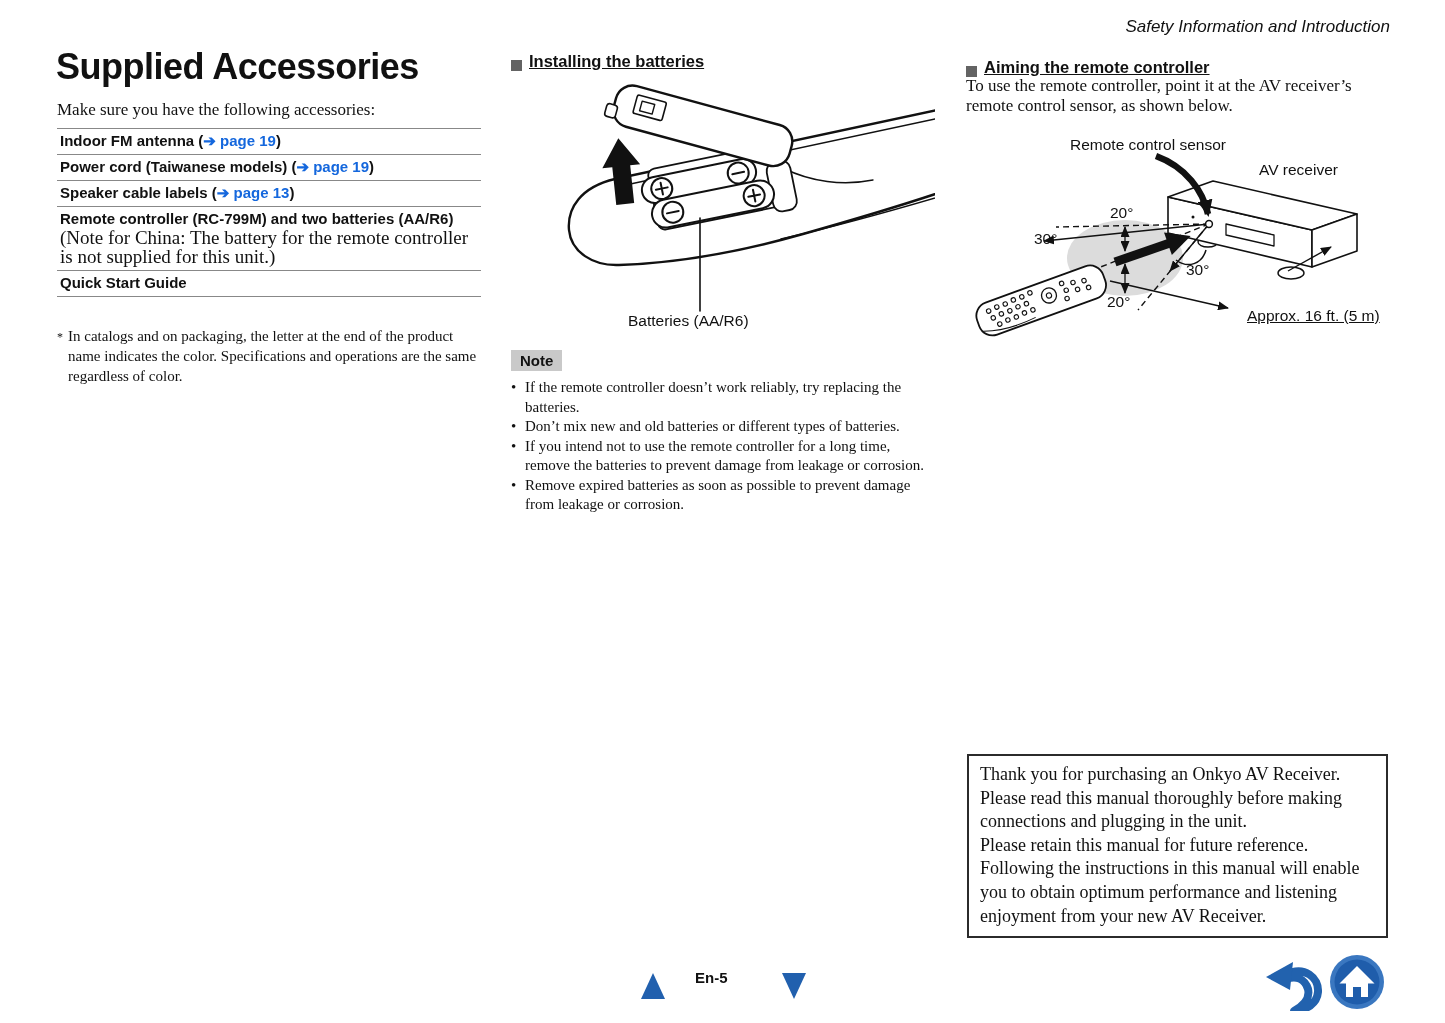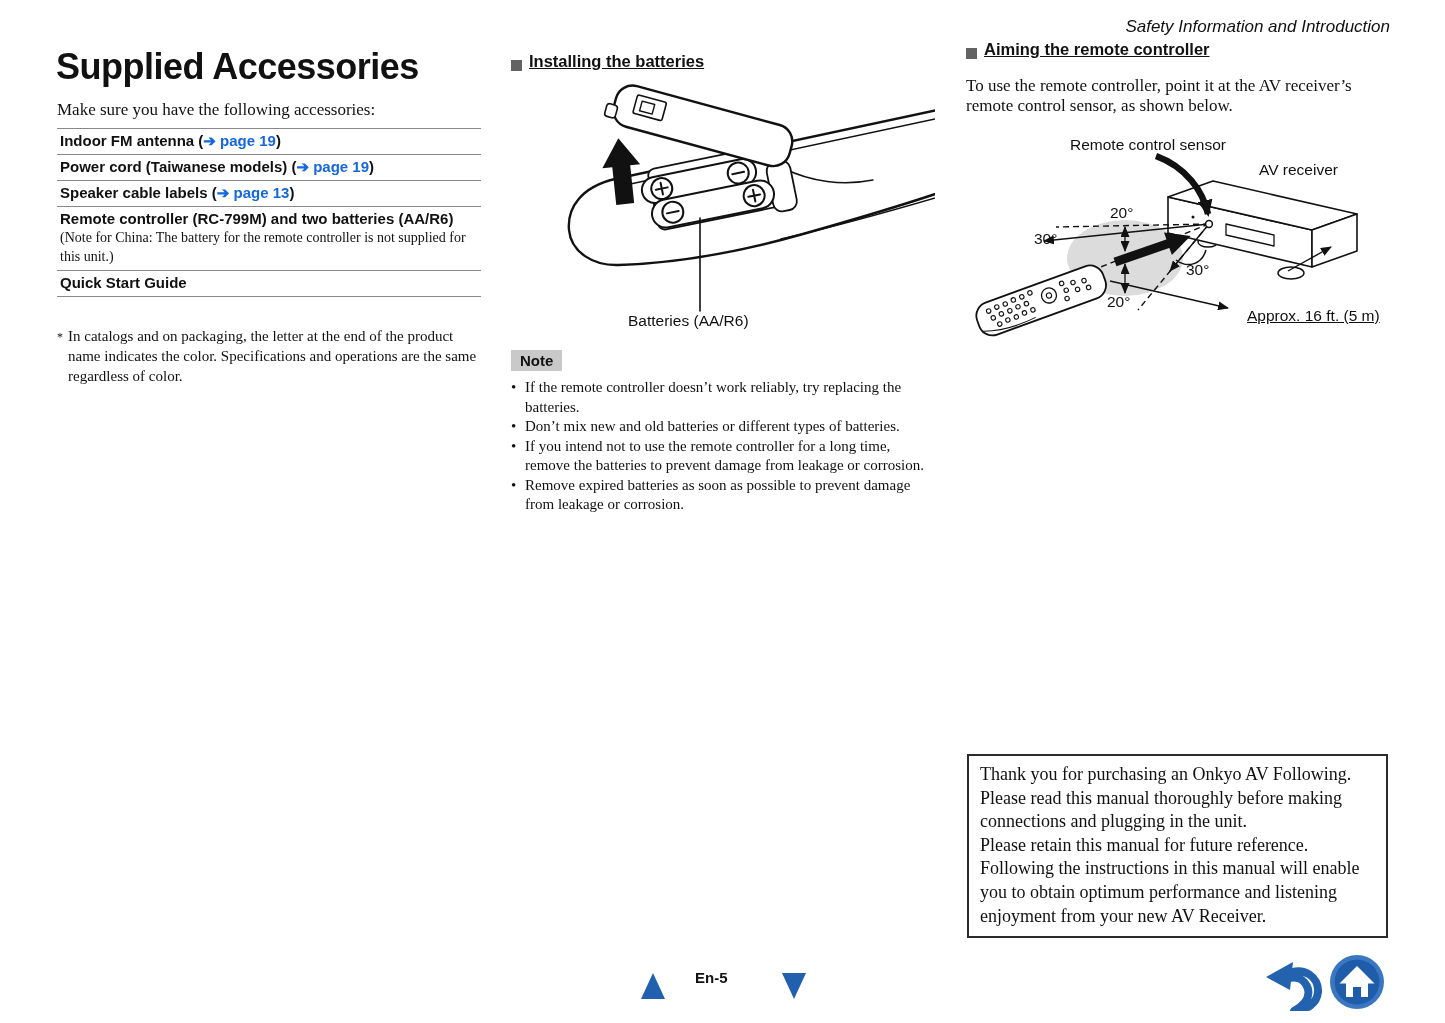--- a/index.html
+++ b/index.html
@@ -13,21 +13,21 @@
   
   .page-title { position:absolute; left:56px; top:46px; font-size:36px; font-weight:bold;
                 letter-spacing:-0.5px; }
   .intro { position:absolute; left:57px; top:100px; width:424px;
            font-family:"Liberation Serif", serif; font-size:17px; }
   .acc-table { position:absolute; left:57px; top:128px; width:424px;
                border-top:1px solid #888; }
   .acc-row { border-bottom:1px solid #888; padding:3px 0 4px 3px;
              font-size:15px; font-weight:bold; line-height:18px; white-space:nowrap; }
   .acc-link { color:#1467dd; cursor:pointer; }
-  .acc-note { font-family:"Liberation Serif", serif; font-weight:normal; font-size:14px;
+  .acc-note { font-family:"Liberation Serif", serif; font-weight:normal; font-size:19px;
               line-height:19px; white-space:normal; padding-right:2px; }
   .footnote { position:absolute; left:57px; top:326px; width:424px; display:flex;
               font-family:"Liberation Serif", serif; font-size:15px; line-height:20px; }
   .footnote .mark { font-size:12px; width:11px; flex:0 0 11px; padding-top:1px; }
 
   
   .sec-head { position:absolute; font-size:16.5px; font-weight:bold; display:flex; align-items:flex-end;text-decoration:underline; }
   .sq { width:11px; height:11px; background:#636363; display:inline-block; margin-right:7px; }
 
   
@@ -162,21 +162,21 @@
       <span class="b">•</span>
       <span>If you intend not to use the remote controller for a long time, remove the batteries to prevent damage from leakage or corrosion.</span>
     </div>
     <div class="note-li">
       <span class="b">•</span>
       <span>Remove expired batteries as soon as possible to prevent damage from leakage or corrosion.</span>
     </div>
   </div>
 </div>
 
-<div class="sec-head" style="left:966px; top:40px;">
+<div class="sec-head" style="left:966px; top:58px;">
   <span class="sq"></span>
   <span>Aiming the remote controller</span>
 </div>
 <div class="aim-body">To use the remote controller, point it at the AV receiver’s remote control sensor, as shown below.</div>
 
 <div class="aim-figure">
   <svg width="440" height="215" viewBox="0 0 440 215">
     <defs>
       <marker id="m-ah" markerUnits="userSpaceOnUse" markerWidth="11" markerHeight="9" viewBox="0 0 11 9" refX="10" refY="4.5" orient="auto-start-reverse">
         <path d="M0,0 L11,4.5 L0,9 Z" fill="#111"></path>
@@ -251,21 +251,21 @@
   <div class="dlabel" style="left:110px; top:6px;">Remote control sensor</div>
   <div class="dlabel" style="left:299px; top:31px;">AV receiver</div>
   <div class="dlabel" style="left:150px; top:74px;">20°</div>
   <div class="dlabel" style="left:74px;  top:100px;">30°</div>
   <div class="dlabel" style="left:226px; top:131px;">30°</div>
   <div class="dlabel" style="left:147px; top:163px;">20°</div>
   <div class="dlabel" style="left:287px; top:177px;text-decoration:underline;">Approx. 16 ft. (5 m)</div>
 </div>
 
 <div class="thanks-box">
-  <div>Thank you for purchasing an Onkyo AV Following.</div>
+  <div>Thank you for purchasing an Onkyo AV Receiver.</div>
   <div>Please read this manual thoroughly before making connections and plugging in the unit.</div>
   <div>Please retain this manual for future reference.</div>
   <div>Following the instructions in this manual will enable you to obtain optimum performance and listening enjoyment from your new AV Receiver.</div>
 </div>
 
 <div class="tri-up"></div>
 <div class="pg-label">En-5</div>
 <div class="tri-down"></div>
 
 <svg class="nav-ico" style="left:1261px; top:953px;" width="64" height="58" viewBox="0 0 64 58">

